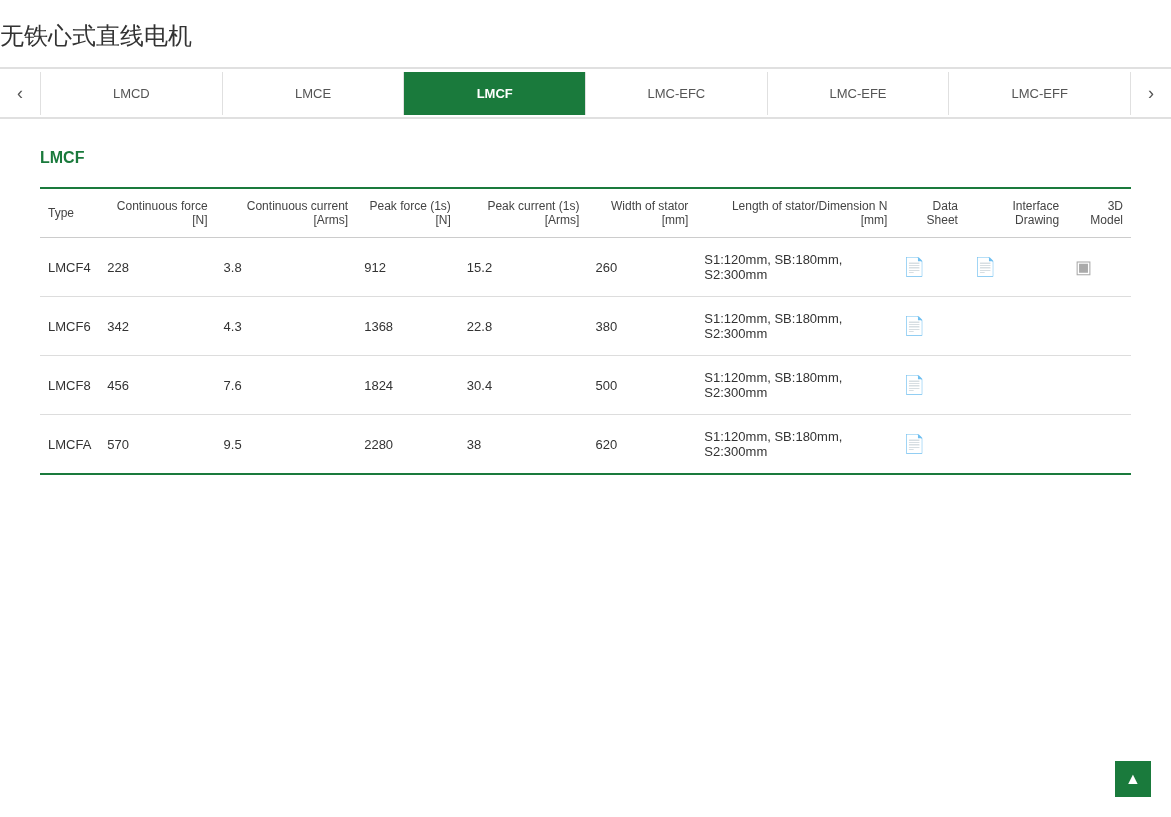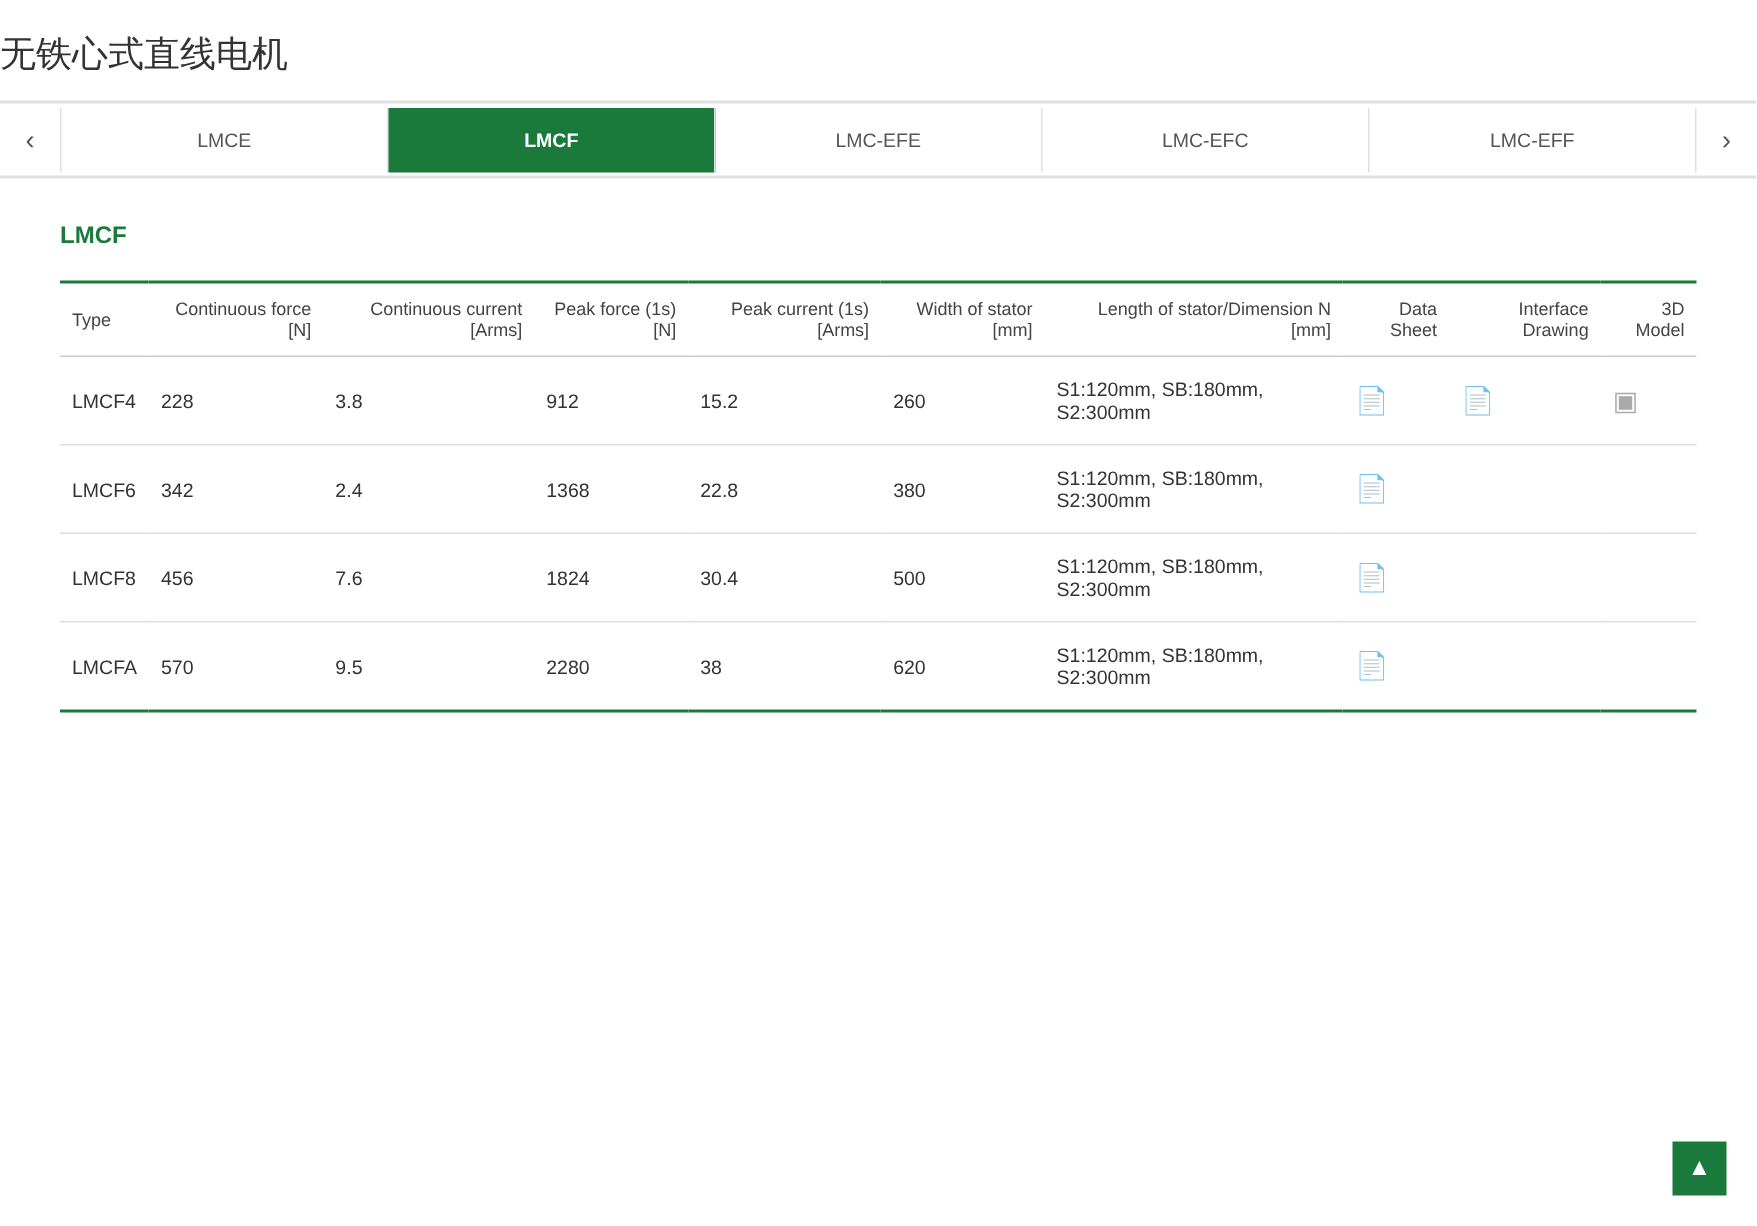--- a/index.html
+++ b/index.html
@@ -139,24 +139,25 @@
     }
   </style>
 </head>
 <body>
 
 <h1 class="page-title">无铁心式直线电机</h1>
 
 <nav class="tab-nav">
   <div class="tab-nav-arrow">‹</div>
   <div class="tab-items">
+    <div class="tab-item">LMCD</div>
     <div class="tab-item">LMCE</div>
     <div class="tab-item active">LMCF</div>
+    <div class="tab-item">LMC-EFC</div>
     <div class="tab-item">LMC-EFE</div>
-    <div class="tab-item">LMC-EFC</div>
     <div class="tab-item">LMC-EFF</div>
   </div>
   <div class="tab-nav-arrow">›</div>
 </nav>
 
 <div class="content-area">
   <div class="section-title">LMCF</div>
 
   <table class="data-table">
     <thead>
@@ -184,21 +185,21 @@
         <td>260</td>
         <td>S1:120mm, SB:180mm, S2:300mm</td>
         <td><span class="pdf-icon">📄</span></td>
         <td><span class="pdf-icon">📄</span></td>
         <td><span class="pdf-icon-gray">▣</span></td>
       </tr>
 
       <tr>
         <td class="left">LMCF6</td>
         <td>342</td>
-        <td>2.4</td>
+        <td>4.3</td>
         <td>1368</td>
         <td>22.8</td>
         <td>380</td>
         <td>S1:120mm, SB:180mm, S2:300mm</td>
         <td><span class="pdf-icon">📄</span></td>
         <td></td>
         <td></td>
       </tr>
 
       <tr>

